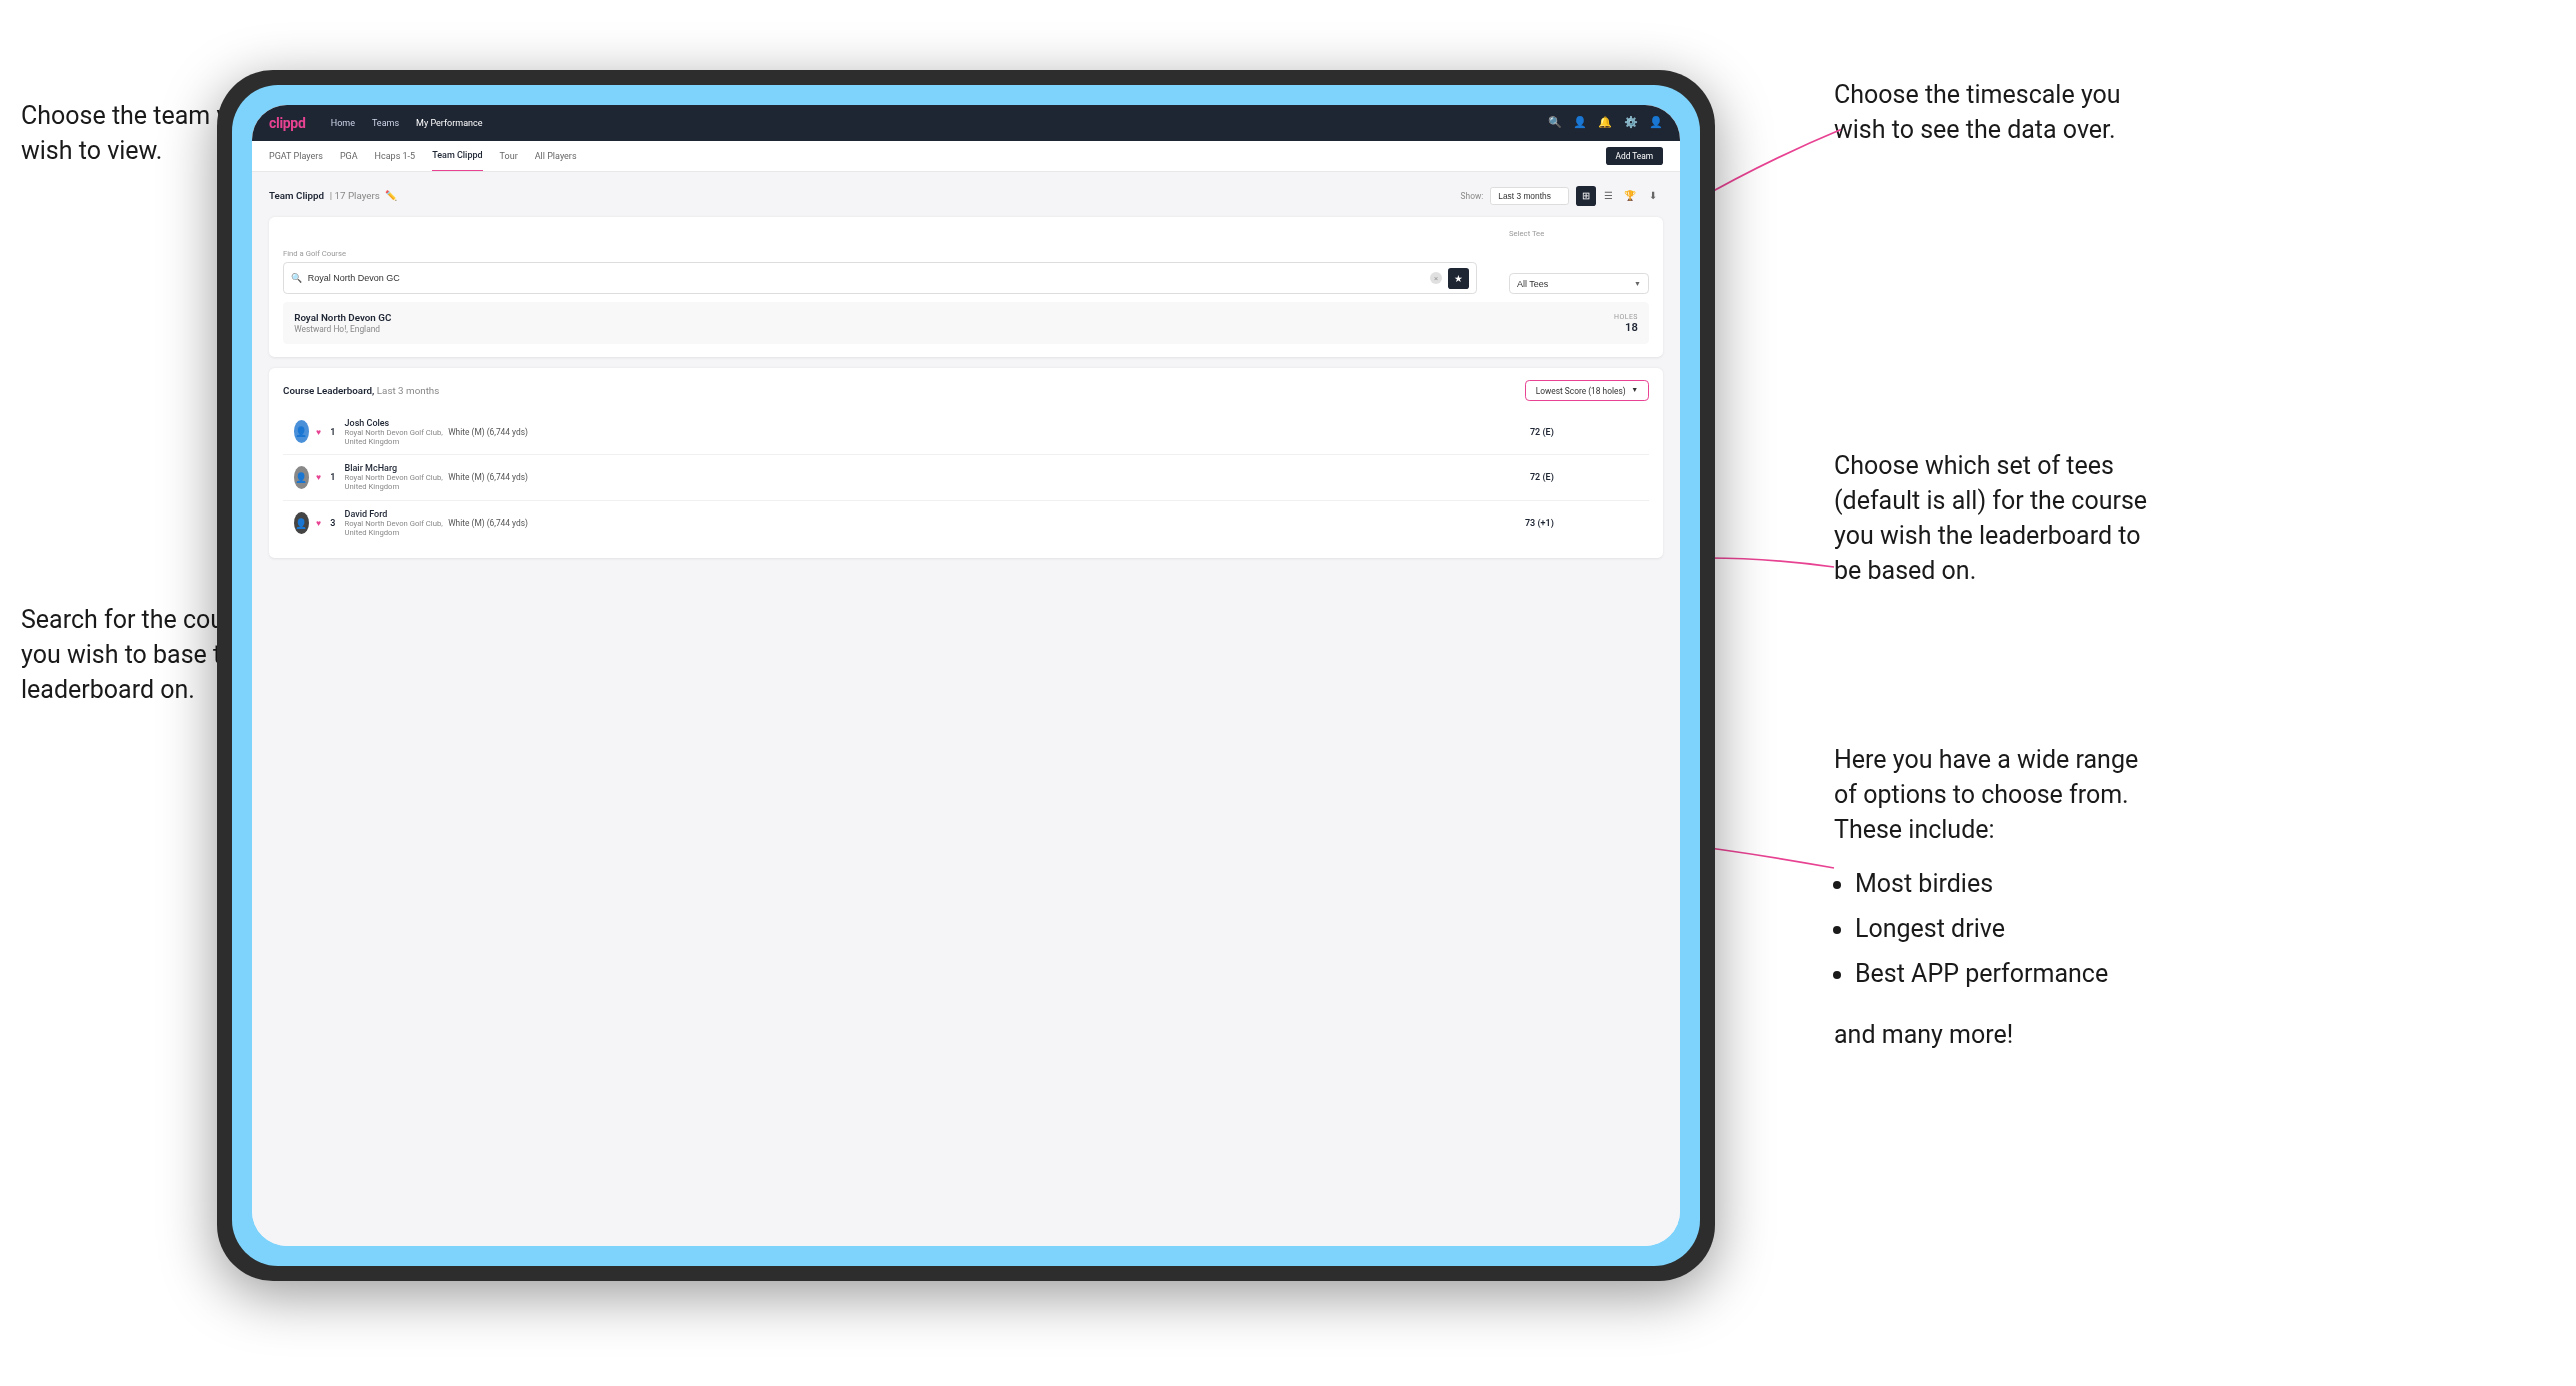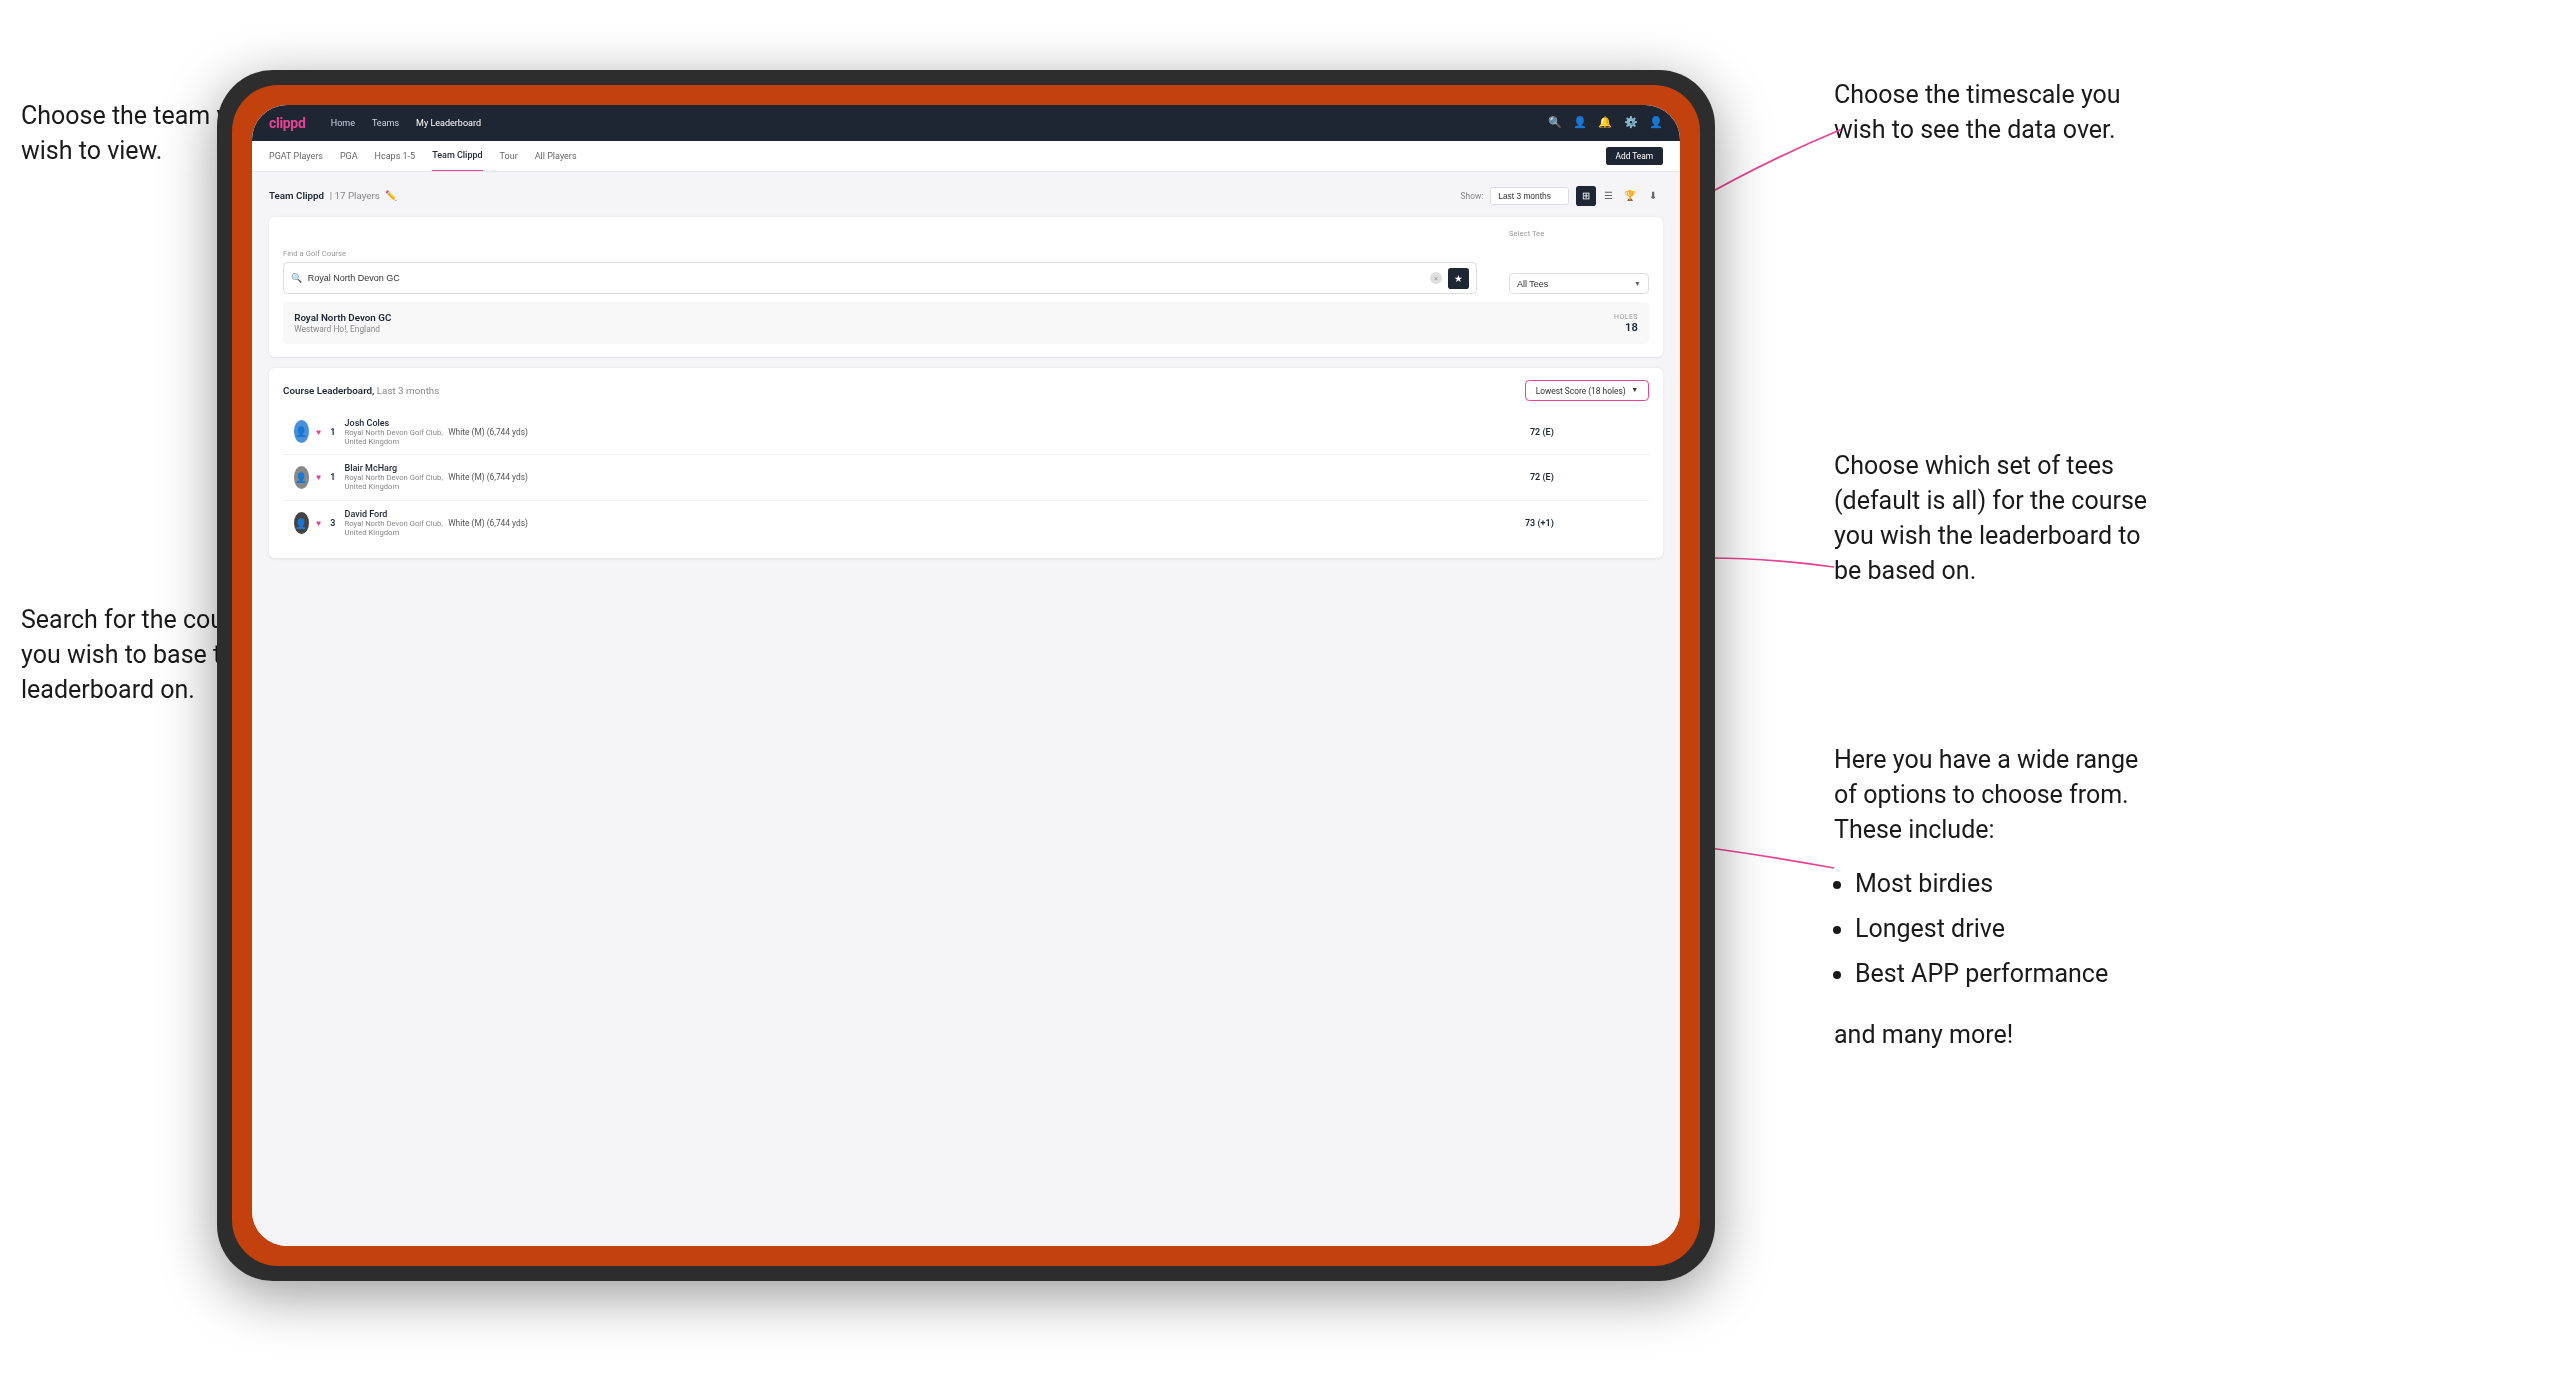--- a/index.html
+++ b/index.html
@@ -39,21 +39,21 @@
       border-radius: 56px;
       box-shadow: 0 14px 56px rgba(0,0,0,0.4);
     }
 
     .tablet-inner {
       position: absolute;
       left: 15.4px;
       top: 15.4px;
       right: 15.4px;
       bottom: 15.4px;
-      background: #c2410c;
+      background: #7dd3fc;
       border-radius: 46px;
       overflow: hidden;
     }
 
     .tablet-screen {
       position: absolute;
       left: 19.6px;
       top: 19.6px;
       right: 19.6px;
       bottom: 19.6px;
@@ -567,21 +567,21 @@
 <div class="tablet-shell">
   <div class="tablet-inner">
     <div class="tablet-screen">
       <div class="app-container">
 
         <nav class="top-nav">
           <span class="nav-logo">clippd</span>
           <div class="nav-items">
             <span class="nav-item">Home</span>
             <span class="nav-item">Teams</span>
-            <span class="nav-item active">My Leaderboard</span>
+            <span class="nav-item active">My Performance</span>
           </div>
           <div class="nav-right">
             <span class="nav-icon">🔍</span>
             <span class="nav-icon">👤</span>
             <span class="nav-icon">🔔</span>
             <span class="nav-icon">⚙️</span>
             <span class="nav-icon">👤</span>
           </div>
         </nav>
 

